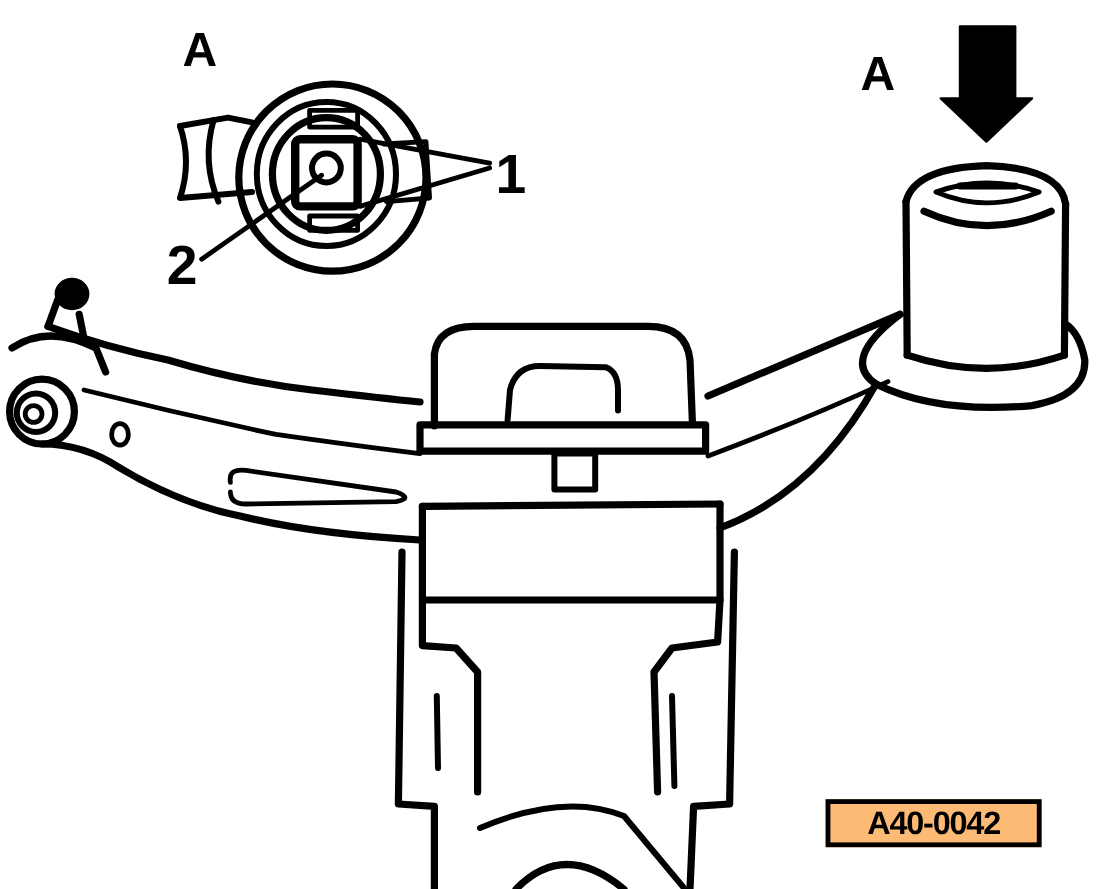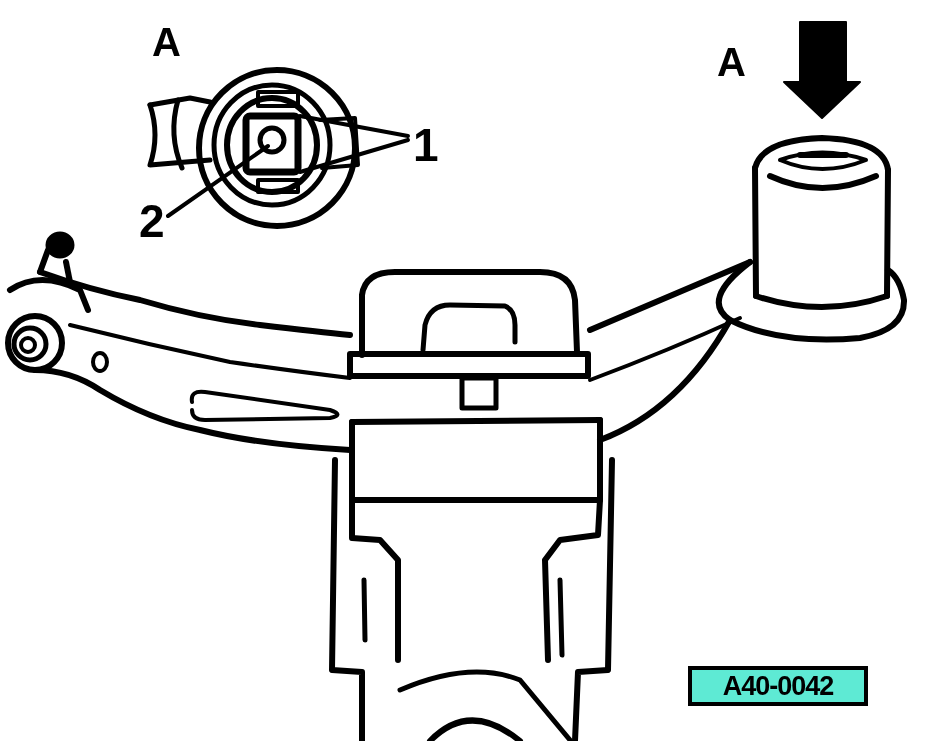--- a/index.html
+++ b/index.html
@@ -15,21 +15,21 @@
     }
     .lbl-a1 { left: 152px; top: 22px; font-size: 40px; }
     .lbl-a2 { left: 717px; top: 42px; font-size: 40px; }
     .lbl-1  { left: 413px; top: 122px; font-size: 46px; }
     .lbl-2  { left: 139px; top: 198px; font-size: 46px; }
     .ref-box {
       position: absolute; left: 688px; top: 666px; width: 180px; height: 40px;
       border: 4px solid #000; box-sizing: border-box;
       display: flex; align-items: center; justify-content: center;
       font-family: "Liberation Sans", sans-serif; font-weight: bold; font-size: 27px;
-      letter-spacing: -1px; color: #000; background: #5eead4; text-align: right;
+      letter-spacing: -1px; color: #000; background: #fdba74; text-align: right;
     }
   </style>
 </head>
 <body>
 
 <div class="canvas">
   <svg width="928" height="741" viewBox="0 0 928 741" fill="none" stroke="#000" stroke-width="5" stroke-linecap="round" stroke-linejoin="round">
 
     <g>
 

